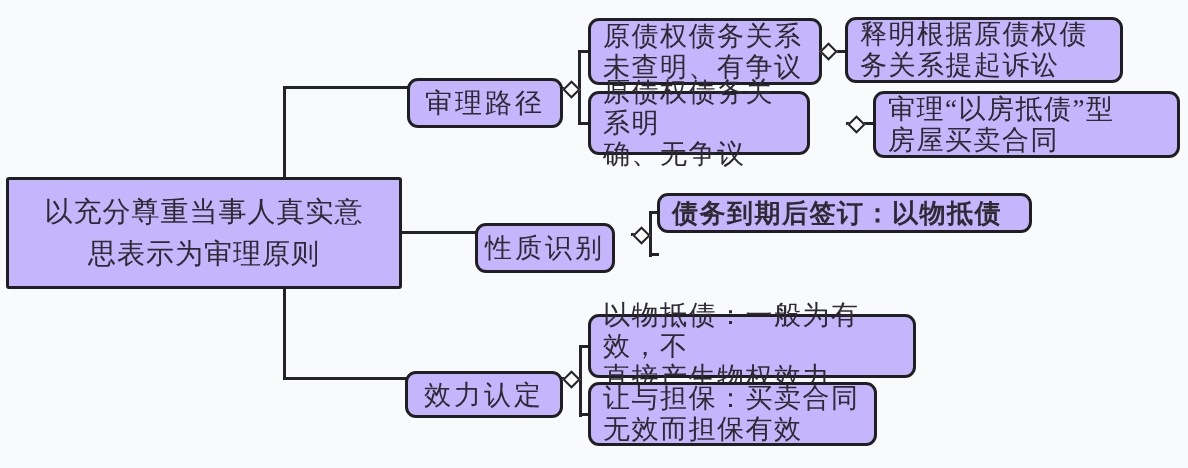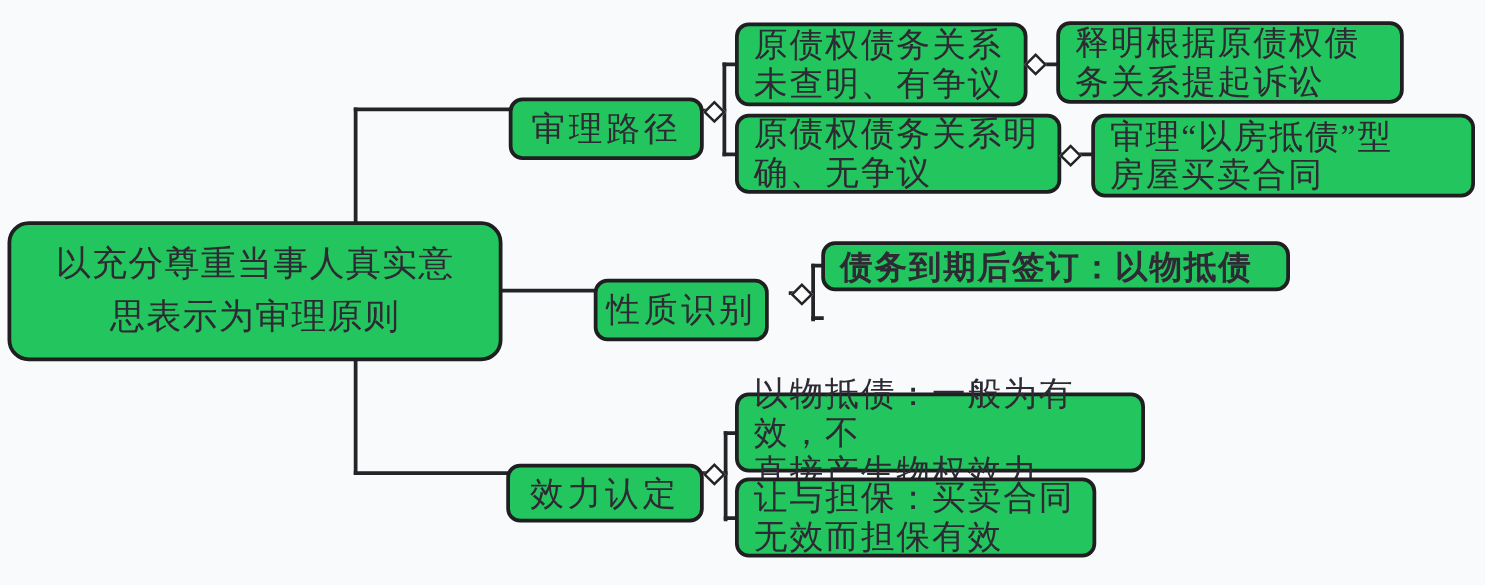--- a/index.html
+++ b/index.html
@@ -10,49 +10,49 @@
   #canvas {
     position: relative;
     width: 1188px;
     height: 468px;
     background: #f8fafc;
     overflow: hidden;
   }
   .node {
     position: absolute;
     box-sizing: border-box;
-    background: #22c55e;
+    background: #c4b5fd;
     border: 3px solid #1f1f22;
     border-radius: 11px;
     color: #2e2a33;
     display: flex;
     align-items: center;
     white-space: pre-line;
     z-index: 2;
   }
   .node.center { justify-content: center; text-align: center; }
   .node.leftpad { justify-content: flex-start; text-align: left; padding-left: 12px; padding-right: 6px; }
 
   .root-node {
     left: 6px; top: 177px; width: 396px; height: 112px;
-    border-radius: 17px;
+    border-radius: 3px;
     font-size: 28px; line-height: 42px; letter-spacing: 1px;
   }
   .branch-label {
     font-size: 27px; letter-spacing: 3px; font-weight: 500; margin-top: 16px;
   }
   .branch-a { left: 407px; top: 62px;  width: 156px; height: 50px; }
   .branch-b { left: 475px; top: 207px; width: 140px; height: 50px; }
   .branch-c { left: 405px; top: 355px; width: 158px; height: 47px; }
 
   .child {
     font-size: 27px; line-height: 31px; letter-spacing: 1.5px;
   }
   .t1 { left: 588px; top: 18px;  width: 234px; height: 67px; }
-  .t2 { left: 588px; top: 91px;  width: 261px; height: 64px; }
+  .t2 { left: 588px; top: 91px;  width: 222px; height: 64px; }
   .tA { left: 845px; top: 17px;  width: 278px; height: 66px; }
   .tB { left: 873px; top: 91px;  width: 307px; height: 67px; }
   .m1 { left: 657px; top: 193px; width: 375px; height: 40px; font-size: 26px; font-weight: bold; }
   .m2 { left: 657px; top: 235px; width: 375px; height: 39px; font-size: 26px; }
   .b1 { left: 588px; top: 314px; width: 328px; height: 64px; }
   .b2 { left: 588px; top: 382px; width: 289px; height: 64px; }
 
   .line {
     position: absolute;
     background: #242428;

